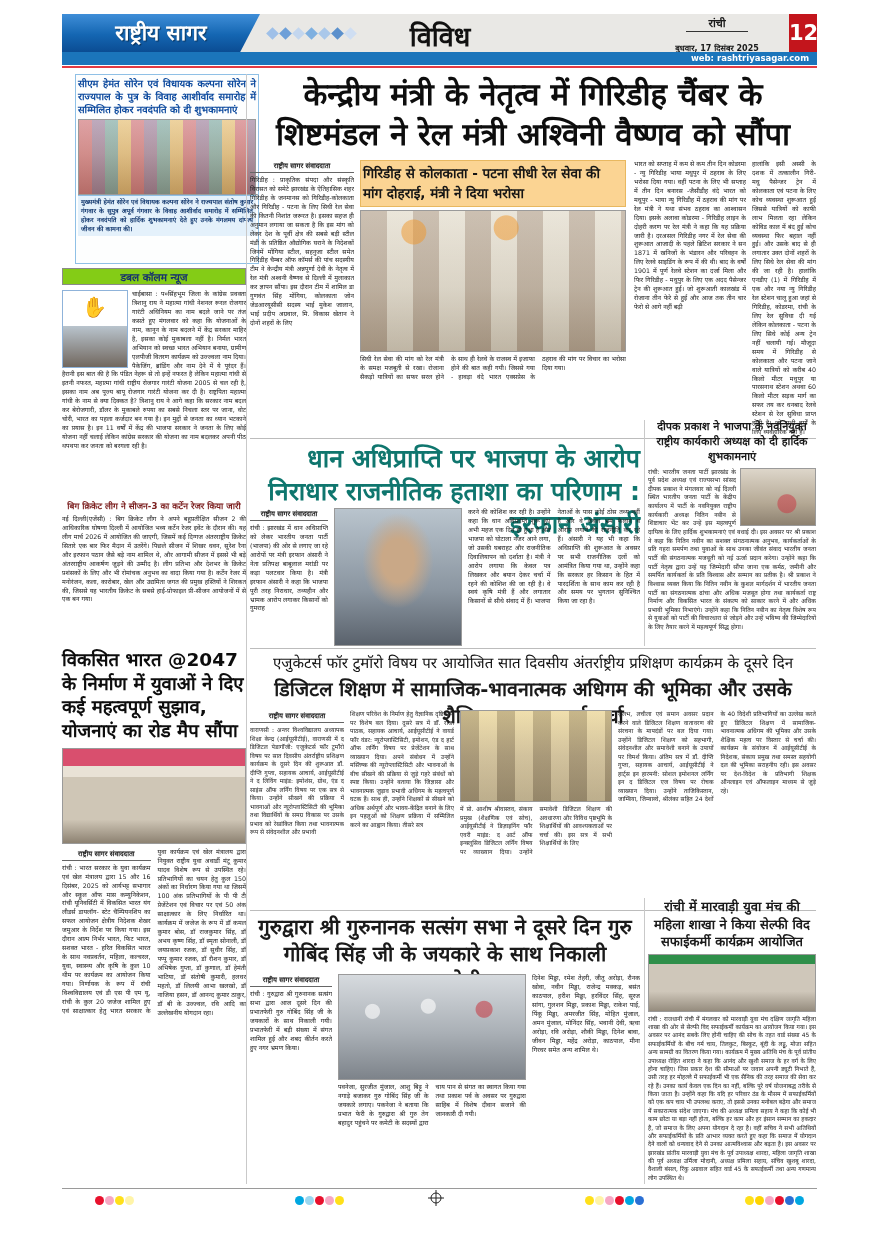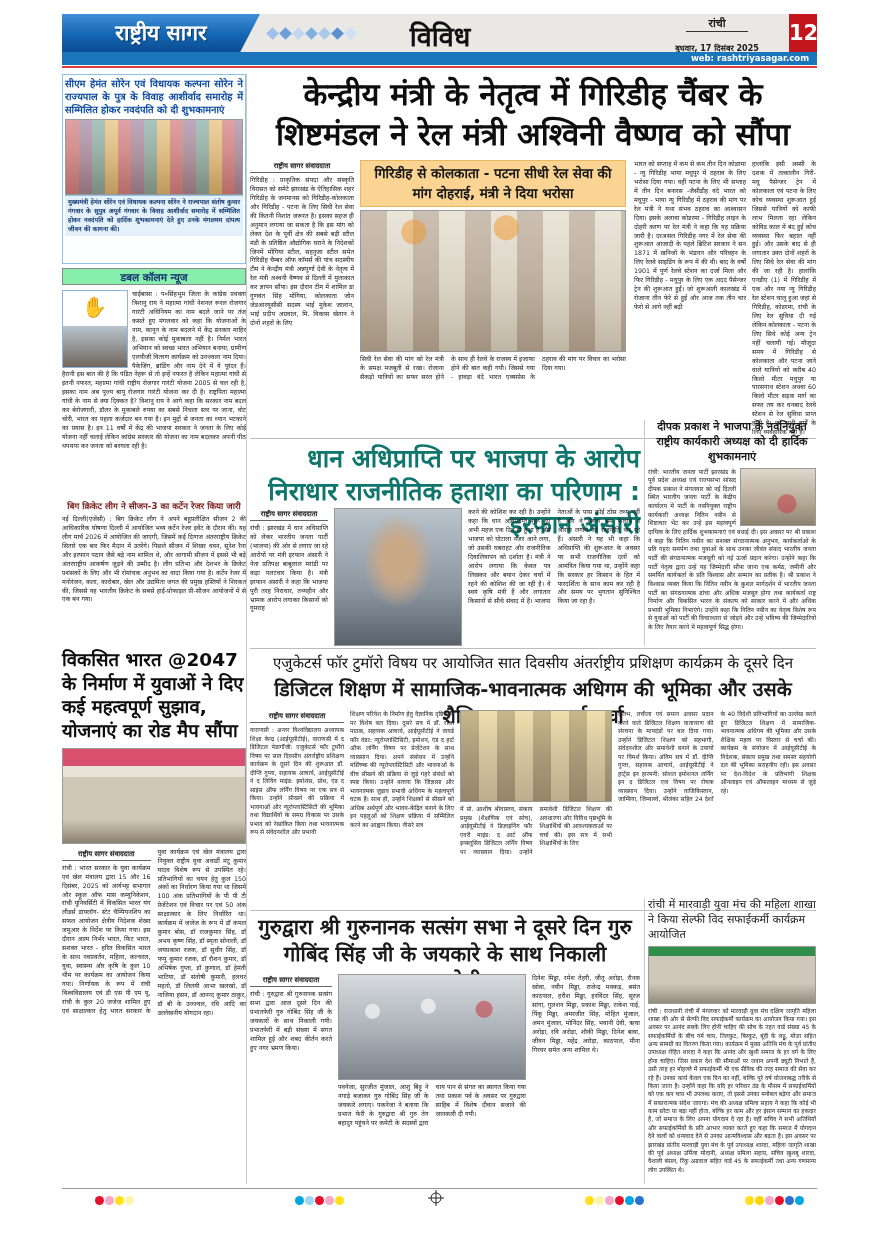--- a/index.html
+++ b/index.html
@@ -60,38 +60,38 @@
       radial-gradient(circle at 78% 33%,rgba(200,40,50,.5) 0 8px,transparent 9px),
       linear-gradient(180deg,#d6dade 0%,#aab0b6 55%,#7d838a 100%);}
   .ph-selfie{height:58px;background:
       linear-gradient(180deg,#2f8f4a 0 16%,#cfc7ba 16% 65%,#958c7e 100%);}
   .ph-congress{width:66px;height:78px;float:left;margin:0 4px 2px 0;border:1px solid #8fb3da;box-sizing:border-box;
       background:linear-gradient(180deg,#ffffff 0 46%,#b9c4cd 46%,#71675e 100%);position:relative;}
   .ph-congress .hand{position:absolute;top:2px;left:0;right:0;text-align:center;font-size:20px;color:#1a3c8c;}
   
   .lead-head{left:250px;top:74px;width:566px;height:82px;font-size:31px;font-weight:bold;line-height:1.3;
              text-align:center;color:#0d0d0d;}
-  .a1{left:62px;top:74px;width:184px;height:190px;border:1px solid #8fc0e6;padding:2px;box-sizing:border-box;background:#fdfefe;}
+  .a1{left:75px;top:74px;width:184px;height:190px;border:1px solid #8fc0e6;padding:2px;box-sizing:border-box;background:#fdfefe;}
   .a1-head{font-size:9.8px;font-weight:bold;color:#0d4a9e;line-height:1.35;text-align:justify;margin-bottom:2px;}
   .a1-caption{background:#e4f1fb;border-top:1px solid #8fc0e6;font-size:6.4px;font-weight:bold;color:#13396f;
               text-align:justify;padding:2px 3px;line-height:1.4;}
-  .dbl-bar{left:62px;top:268px;width:184px;height:17px;border:1px solid #8a8a8a;background:#86efac;
+  .dbl-bar{left:62px;top:268px;width:184px;height:17px;border:1px solid #8a8a8a;background:#84cc16;
            font-size:10.5px;font-weight:bold;color:#15306e;text-align:center;line-height:16px;box-sizing:border-box;}
   .congress{left:62px;top:290px;width:184px;height:206px;}
   .congress-head{font-size:9.3px;font-weight:bold;color:#12397c;line-height:1.35;margin-bottom:3px;text-align:justify;}
   .cricket{left:62px;top:500px;width:184px;height:144px;}
   .cricket-head{font-size:8.6px;font-weight:bold;color:#7a1c1c;text-align:center;margin-bottom:3px;}
   .viksit{left:62px;top:648px;width:184px;height:536px;}
   .viksit-head{font-size:18.5px;font-weight:bold;line-height:1.28;color:#0d0d0d;}
   .viksit-body{margin-top:4px;height:330px;overflow:hidden;}
   
   .band{left:250px;top:160px;width:566px;height:276px;}
   .band-colA{position:absolute;left:0;top:0;width:104px;height:276px;overflow:hidden;}
   .band-center{position:absolute;left:110px;top:0;width:266px;}
-  .subhead{background:#fbd493;border:1px solid #e8b860;font-size:13.5px;font-weight:bold;text-align:center;
+  .subhead{background:#fbd493;border:1px solid #e8b860;font-size:13.5px;font-weight:bold;text-align:left;
            line-height:1.45;padding:3px 2px;color:#151515;}
   .band-colD{position:absolute;left:384px;top:0;width:112px;height:276px;overflow:hidden;}
   .band-colE{position:absolute;left:502px;top:0;width:64px;height:276px;overflow:hidden;}
   
   .dhan{left:250px;top:442px;width:390px;height:204px;}
   .dhan-head{font-size:25px;font-weight:bold;text-align:right;line-height:1.32;color:#0f766e;}
   .dhan-row{position:absolute;top:66px;left:0;width:390px;height:138px;}
   .dhan-colA{position:absolute;left:0;top:0;width:78px;height:138px;overflow:hidden;}
   .dhan-photo{position:absolute;left:84px;top:0;width:128px;}
   .dhan-cols{position:absolute;left:218px;top:0;width:172px;height:138px;overflow:hidden;}
@@ -110,21 +110,21 @@
   .edu-colCD{position:absolute;left:368px;top:0;width:198px;height:196px;overflow:hidden;}
   
   .guru{left:250px;top:914px;width:390px;height:270px;}
   .guru-head{font-size:20.5px;font-weight:bold;text-align:center;line-height:1.32;}
   .guru-row{position:absolute;top:60px;left:0;width:390px;height:210px;}
   .guru-colA{position:absolute;left:0;top:0;width:82px;height:210px;overflow:hidden;}
   .guru-photoblk{position:absolute;left:88px;top:0;width:188px;}
   .guru-colB{position:absolute;left:282px;top:0;width:108px;height:210px;overflow:hidden;}
   
   .selfie{left:648px;top:898px;width:168px;height:286px;}
-  .selfie-head{font-size:11px;font-weight:normal;text-align:left;line-height:1.35;}
+  .selfie-head{font-size:13px;font-weight:bold;text-align:center;line-height:1.35;}
   .selfie-body{margin-top:3px;font-size:5.9px;line-height:1.42;text-align:justify;height:178px;overflow:hidden;}
   
   .foot-line{left:62px;top:1188px;width:755px;height:1px;background:#9a9a9a;}
   .dots{position:absolute;top:1194px;height:12px;display:flex;gap:1px;align-items:center;}
   .dot{width:9px;height:9px;border-radius:50%;display:inline-block;}
   .crosshair{left:428px;top:1190px;}
 </style>
 </head>
 <body>
 

